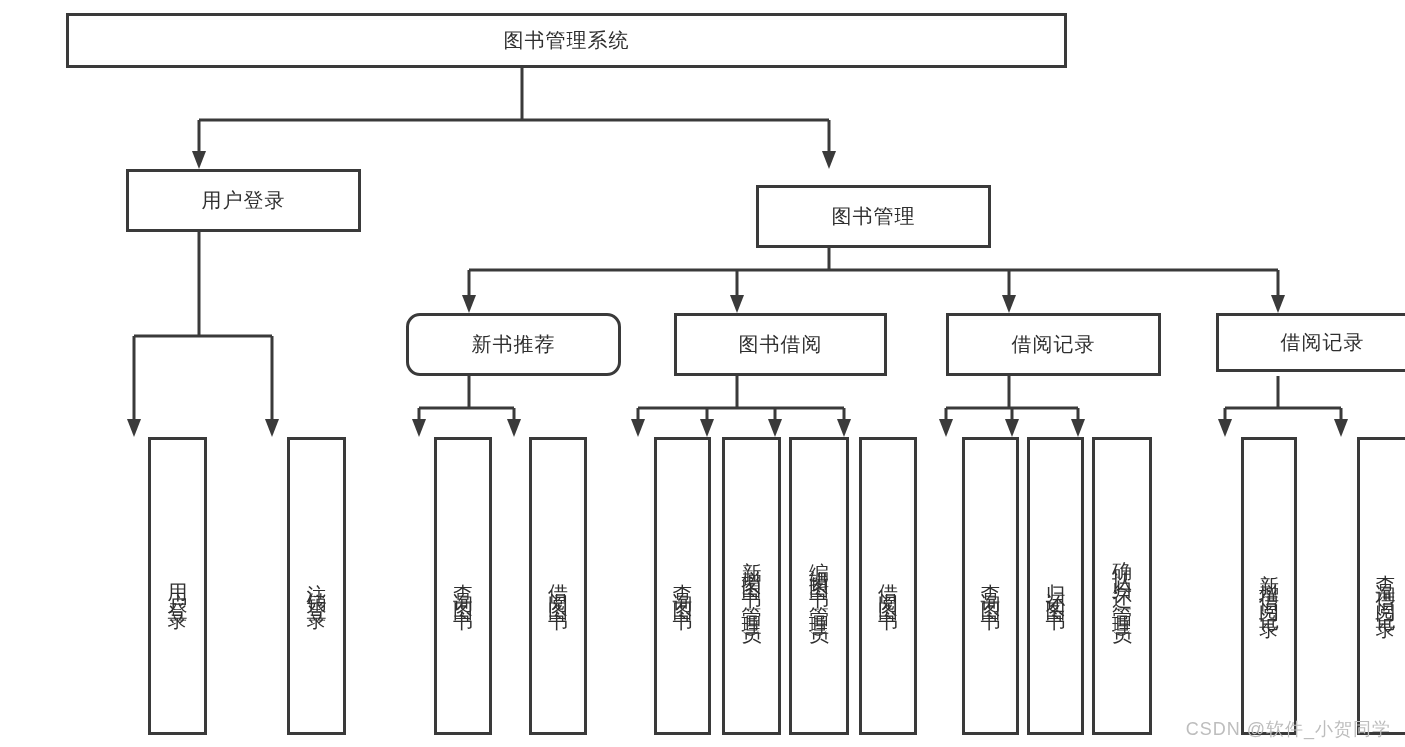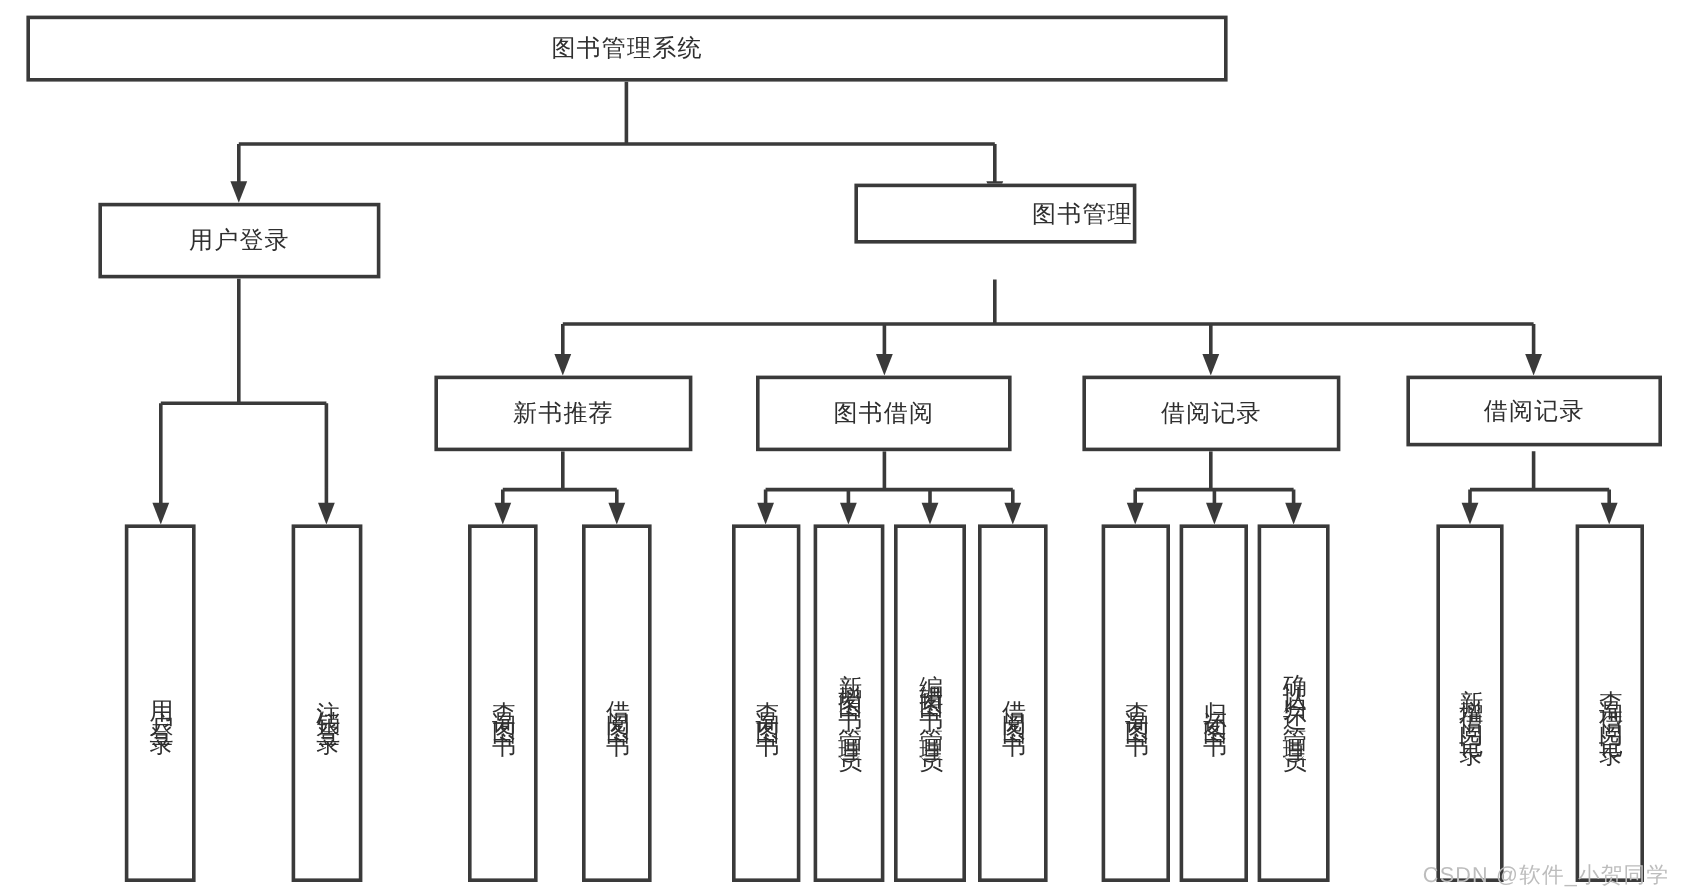--- a/index.html
+++ b/index.html
@@ -24,20 +24,21 @@
   .hbox, .vbox {
     position: absolute;
     box-sizing: border-box;
     border: 3px solid #3a3a3a;
     background: #ffffff;
     display: flex;
     align-items: center;
     justify-content: center;
     z-index: 1;
     color: #2f2f2f;
+    margin-left: 44px;
   }
   .hbox {
     font-size: 20px;
     letter-spacing: 1px;
   }
   .vbox {
     top: 437px;
     height: 298px;
   }
   .vbox span {
@@ -95,25 +96,25 @@
     </g>
   </svg>
 
   <div class="hbox" style="left:22px; top:13px; width:1001px; height:55px;">
     <span>图书管理系统</span>
   </div>
 
   <div class="hbox" style="left:82px; top:169px; width:235px; height:63px;">
     <span>用户登录</span>
   </div>
-  <div class="hbox" style="left:712px; top:153px; width:235px; height:50px;justify-content:flex-end;">
+  <div class="hbox" style="left:712px; top:185px; width:235px; height:63px;">
     <span>图书管理</span>
   </div>
 
-  <div class="hbox" style="left:362px; top:313px; width:215px; height:63px;">
+  <div class="hbox" style="left:362px; top:313px; width:215px; height:63px;border-radius:14px;">
     <span>新书推荐</span>
   </div>
   <div class="hbox" style="left:630px; top:313px; width:213px; height:63px;">
     <span>图书借阅</span>
   </div>
   <div class="hbox" style="left:902px; top:313px; width:215px; height:63px;">
     <span>借阅记录</span>
   </div>
   <div class="hbox" style="left:1172px; top:313px; width:213px; height:59px;font-family:Liberation Serif, serif;">
     <span>借阅记录</span>

